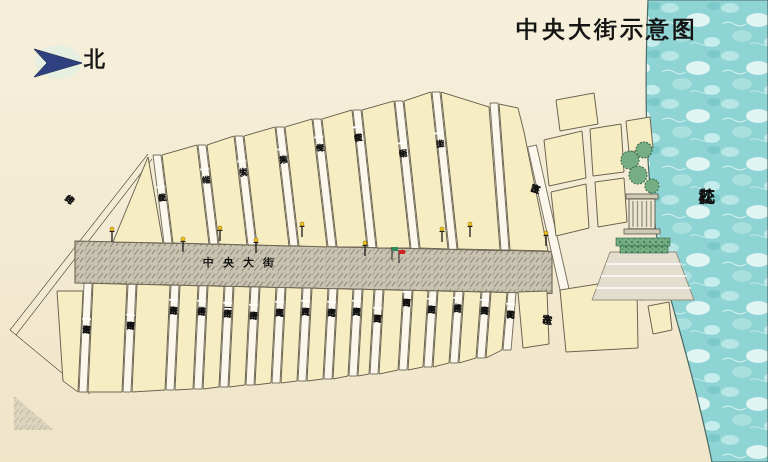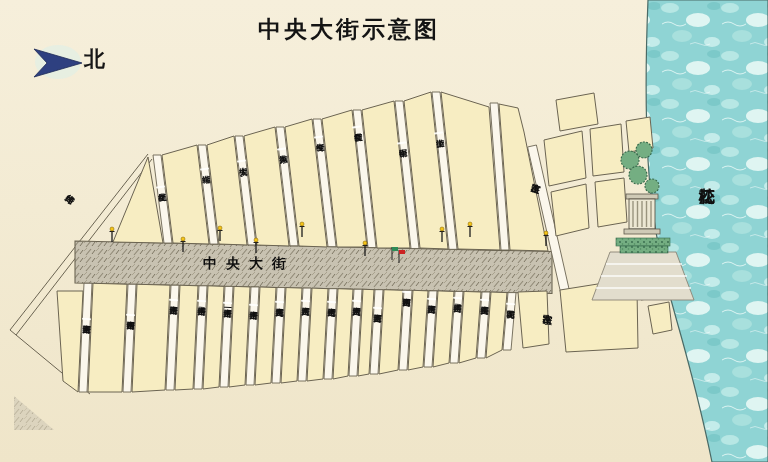--- a/index.html
+++ b/index.html
@@ -1,27 +1,27 @@
 <!DOCTYPE html>
 <html><head>
 <meta charset="utf-8">
 <style>
   html,body{margin:0;padding:0;}
   .stage{position:relative;width:768px;height:462px;overflow:hidden;
     background:linear-gradient(180deg,#f6efdb 0%,#f3ebd3 45%,#efe5c9 100%);
     font-family:"Liberation Sans","DejaVu Sans",sans-serif;color:#161616;}
   svg{position:absolute;left:0;top:0;}
-  .title{position:absolute;left:0;right:70px;top:14px;text-align:center;
+  .title{position:absolute;left:0;right:70px;top:14px;text-align:right;
     font-size:23px;font-weight:bold;letter-spacing:3px;color:#141414;}
   .north{position:absolute;left:84px;top:45px;font-size:21px;font-weight:bold;}
   .vlabel{position:absolute;writing-mode:vertical-rl;text-orientation:upright;
     font-size:8px;line-height:1.15;font-weight:600;color:#101010;
     background:rgba(255,255,253,0.92);padding:1px 0;border-radius:1px;white-space:nowrap;}
   .river-label{left:692px;top:174px;font-size:16px;font-weight:bold;line-height:1.8;background:transparent;}
-  .band-label{position:absolute;left:203px;top:255px;font-size:14px;font-weight:bold;
+  .band-label{position:absolute;left:203px;top:255px;font-size:11px;font-weight:bold;
     letter-spacing:9px;color:#0e0e0e;white-space:nowrap;}
   .jingwei{left:72px;top:189px;transform:rotate(38deg);font-size:8.5px;background:transparent;}
   .yt{left:533px;top:176px;transform:rotate(16deg);font-size:9px;line-height:1.35;background:transparent;}
   .yb{left:542px;top:306px;transform:rotate(4deg);font-size:9.5px;line-height:1.3;background:transparent;}
 </style>
 </head>
 <body>
 
 <div class="stage">
   <svg id="map-svg" width="768" height="462" viewBox="0 0 768 462">

